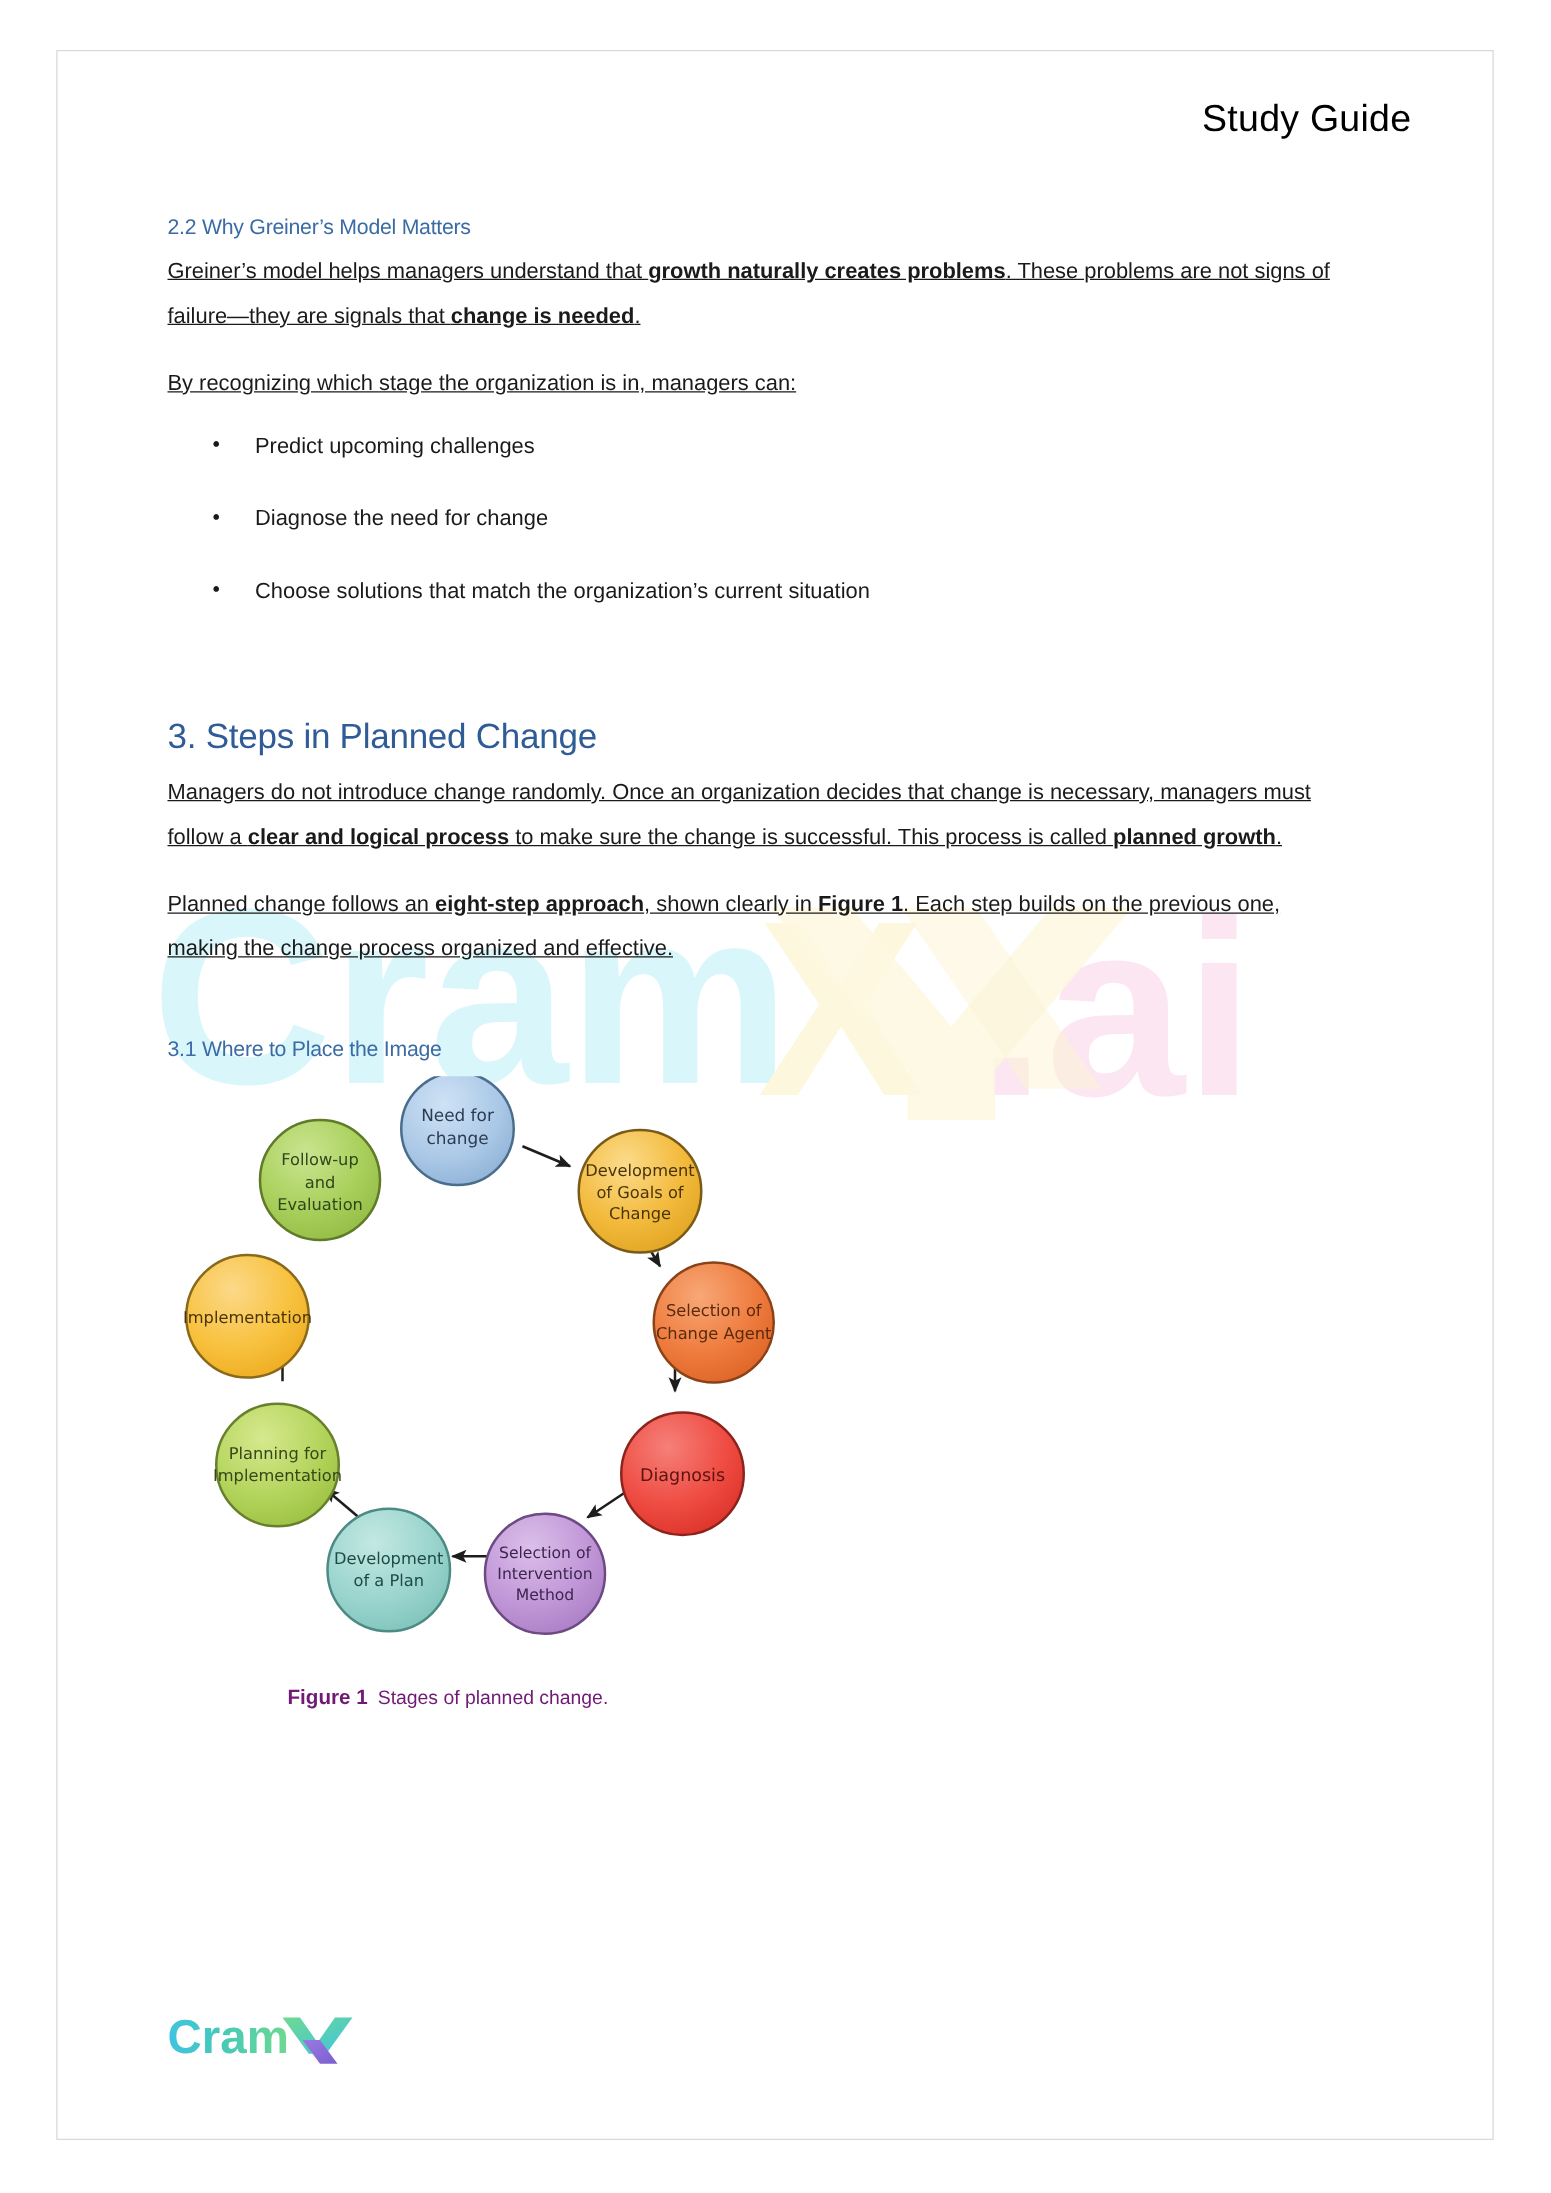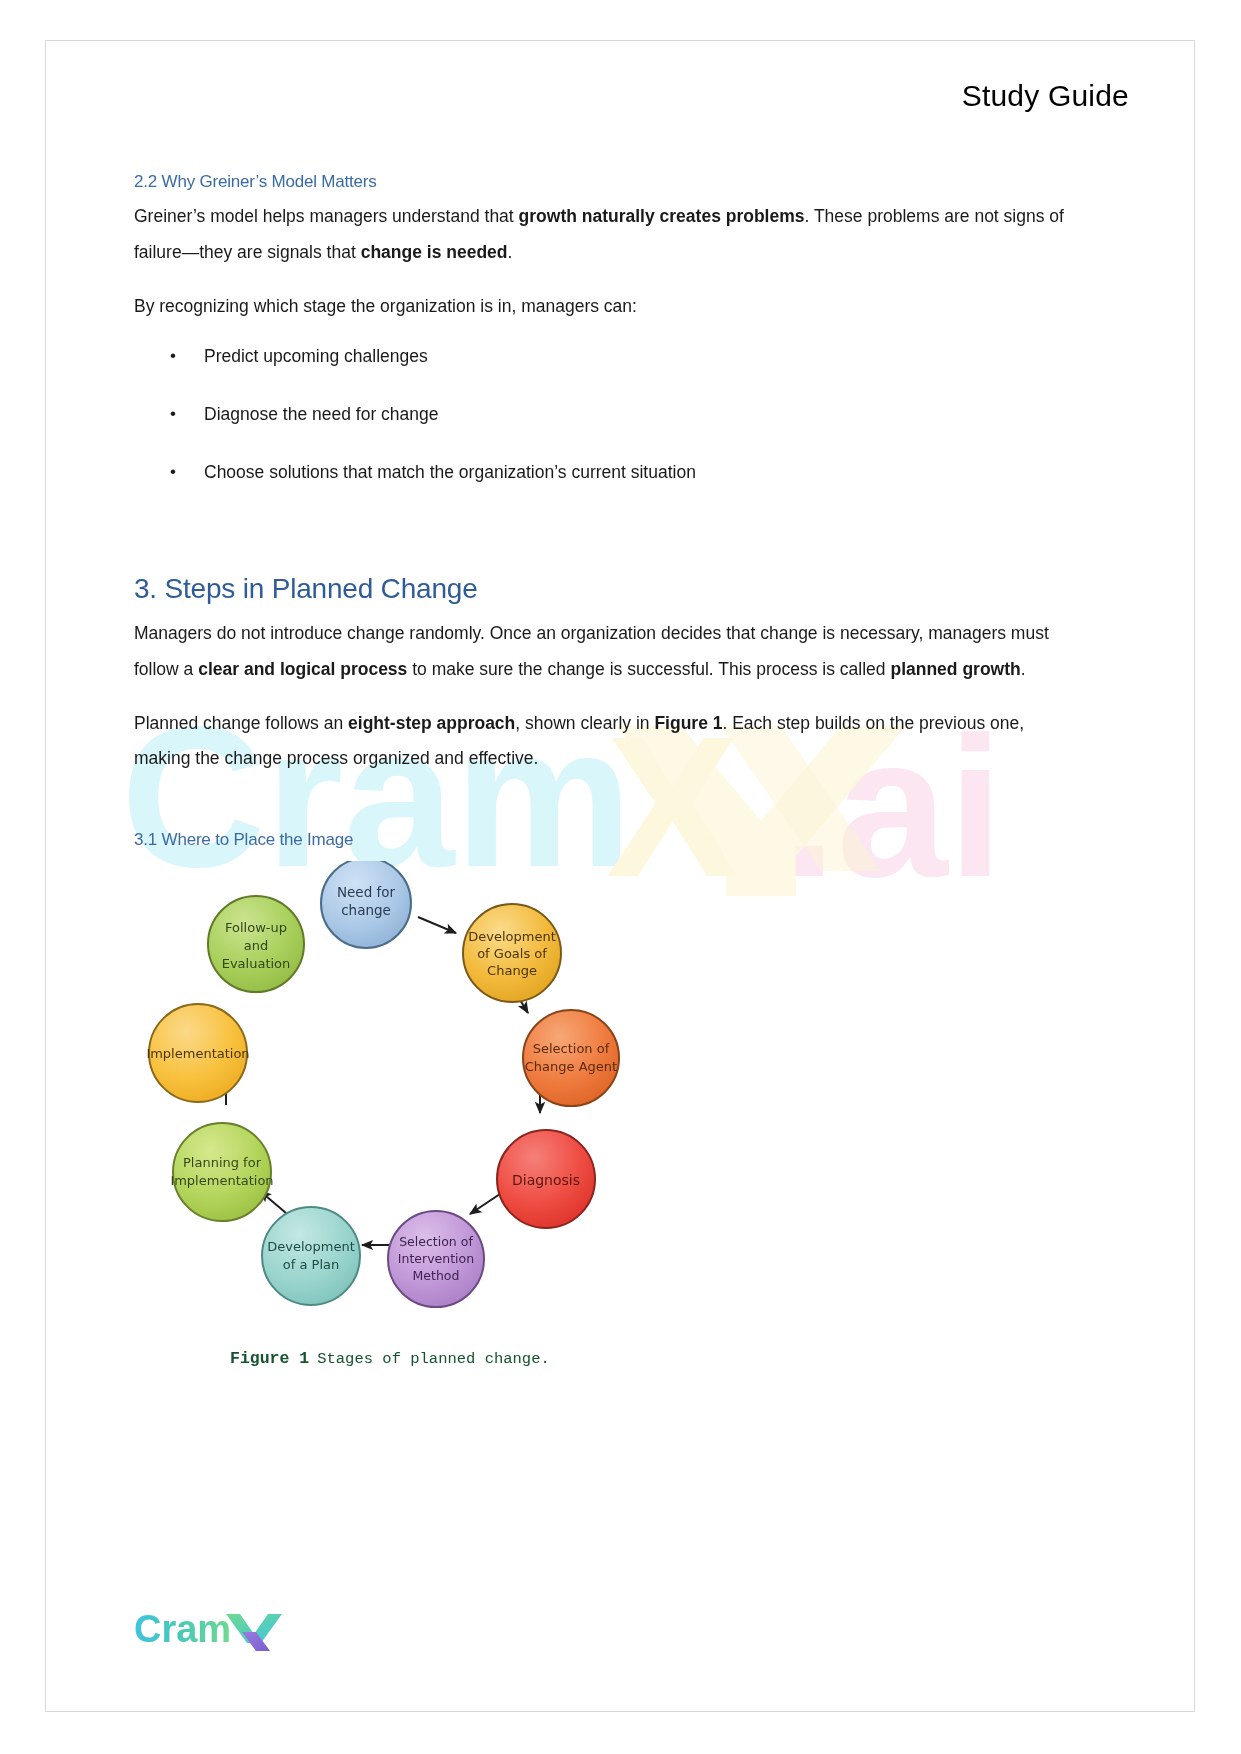--- a/index.html
+++ b/index.html
@@ -82,20 +82,21 @@
     line-height: 1.3;
     letter-spacing: -0.2px;
   }
 
   p.body-text {
     font-size: 17.5px;
     color: #1a1a1a;
     line-height: 2.05;
     margin: 0 0 18px 0;
     text-align: left;
+    text-decoration: underline;
   }
   p.body-text b { font-weight: bold; }
 
   ul.bullets {
     list-style: none;
     margin: 14px 0 0 0;
     padding: 0;
   }
   ul.bullets li {
     position: relative;
@@ -128,22 +129,22 @@
     position: relative;
     width: 500px;
     height: 480px;
   }
   .diagram svg { display: block; }
 
   .figure-caption {
     margin-top: 8px;
     margin-left: 96px;
     font-size: 15.5px;
-    color: #14532d;
-    font-family: Liberation Mono, monospace;
+    color: #701a75;
+    font-family: Liberation Sans, sans-serif;
   }
   .figure-caption .fig-label {
     font-weight: bold;
     font-size: 16.5px;
     margin-right: 8px;
   }
 
   
   .footer-logo {
     position: absolute;

